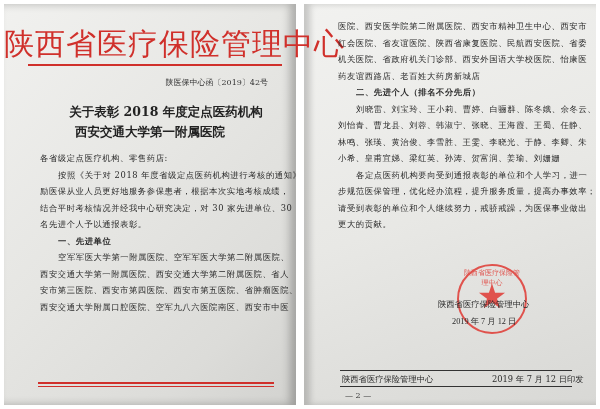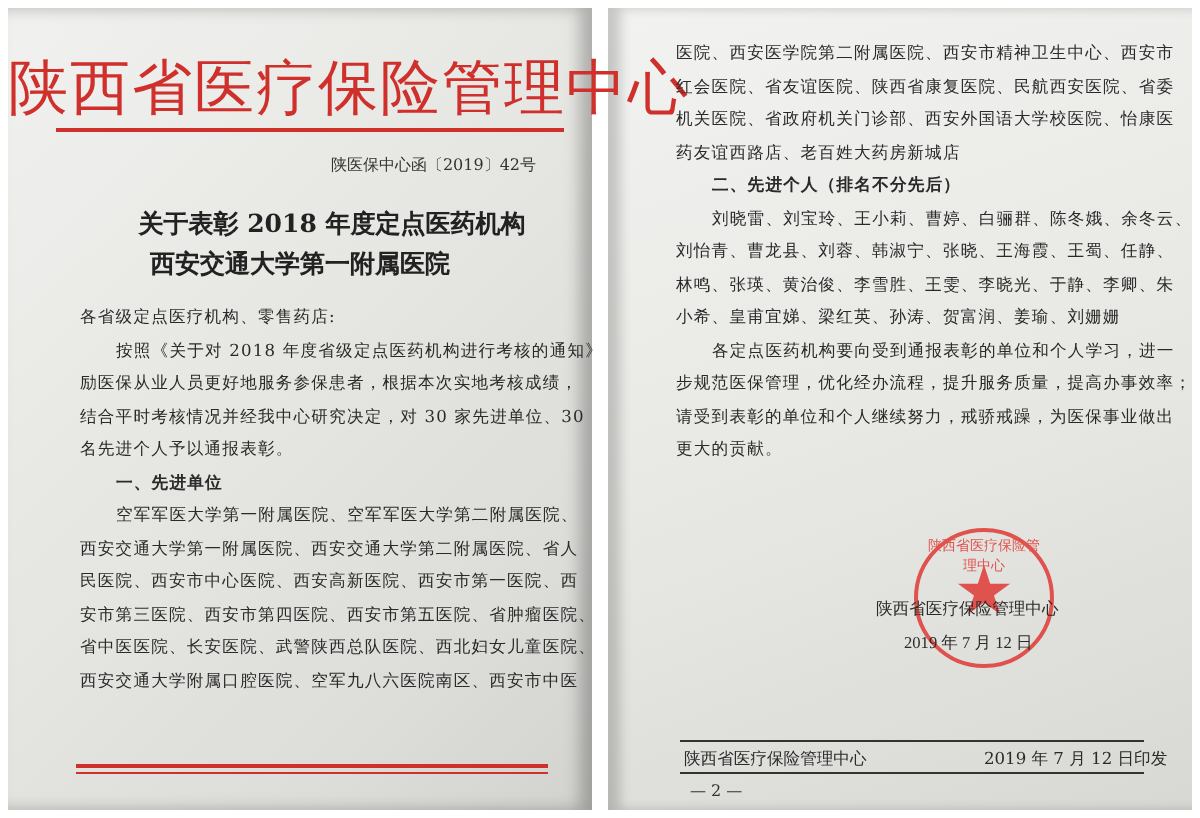--- a/index.html
+++ b/index.html
@@ -39,23 +39,21 @@
 
 <div class="body" style="left:40px;top:150px;">
   <p>各省级定点医疗机构、零售药店:</p>
   <p class="ind">按照《关于对 2018 年度省级定点医药机构进行考核的通知》</p>
   <p>励医保从业人员更好地服务参保患者，根据本次实地考核成绩，</p>
   <p>结合平时考核情况并经我中心研究决定，对 30 家先进单位、30</p>
   <p>名先进个人予以通报表彰。</p>
   <p class="ind h2">一、先进单位</p>
   <p class="ind">空军军医大学第一附属医院、空军军医大学第二附属医院、</p>
   <p>西安交通大学第一附属医院、西安交通大学第二附属医院、省人</p>
-  <p>民医院、西安市中心医院、西安高新医院、西安市第一医院、西</p>
   <p>安市第三医院、西安市第四医院、西安市第五医院、省肿瘤医院、</p>
-  <p>省中医医院、长安医院、武警陕西总队医院、西北妇女儿童医院、</p>
   <p>西安交通大学附属口腔医院、空军九八六医院南区、西安市中医</p>
 </div>
 <div class="redline" style="left:38px;width:236px;top:382px;"></div>
 <div class="redline thin" style="left:38px;width:236px;top:386px;"></div>
 
 <div class="body" style="left:338px;top:18px;">
   <p>医院、西安医学院第二附属医院、西安市精神卫生中心、西安市</p>
   <p>红会医院、省友谊医院、陕西省康复医院、民航西安医院、省委</p>
   <p>机关医院、省政府机关门诊部、西安外国语大学校医院、怡康医</p>
   <p>药友谊西路店、老百姓大药房新城店</p>

